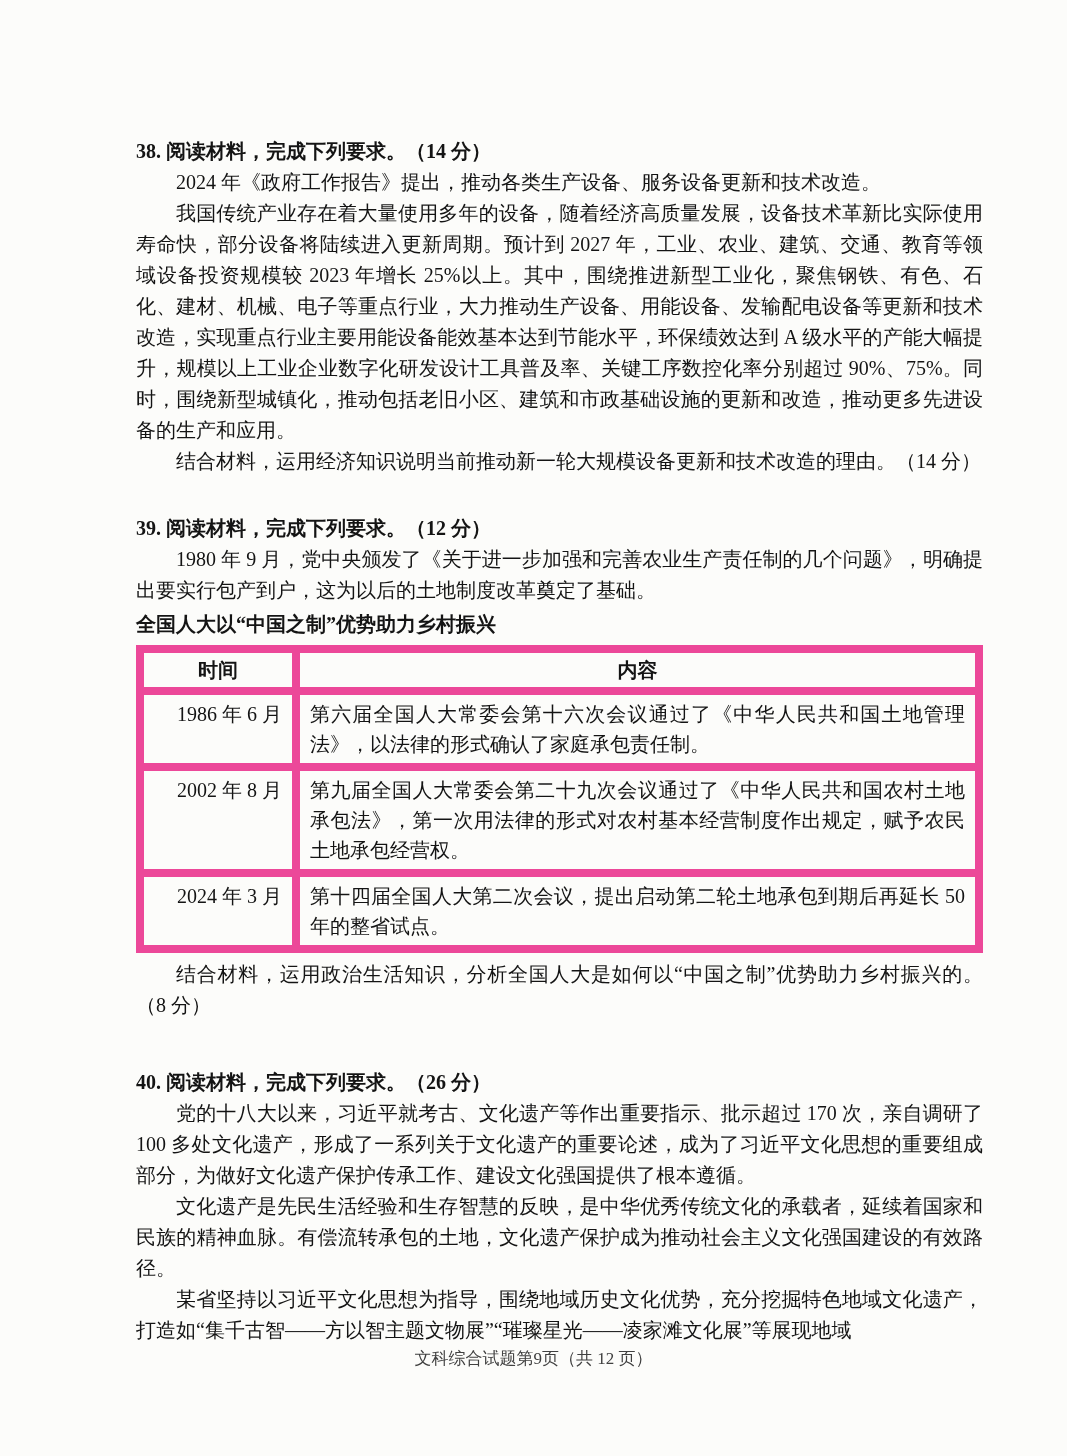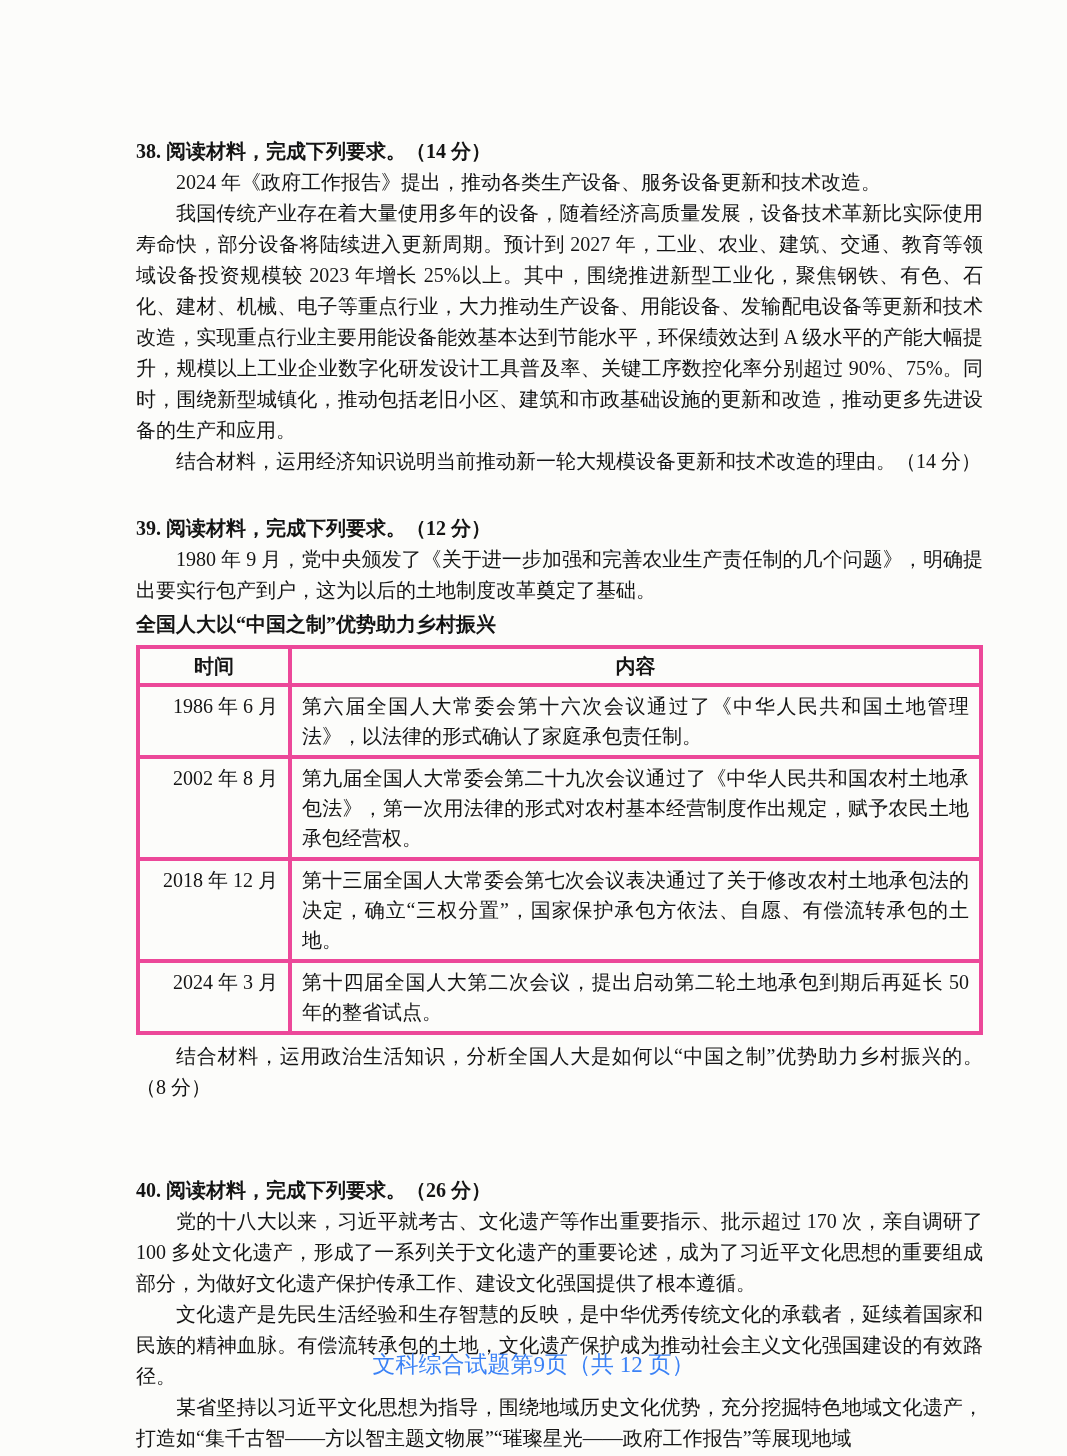--- a/index.html
+++ b/index.html
@@ -18,34 +18,34 @@
     font-size: 20px;
     line-height: 31px;
     color: #141414;
     overflow: hidden;
   }
   p { margin: 0; text-align: justify; }
   .q-head { font-weight: bold; }
   .indent { text-indent: 2em; }
   .section { margin: 0; }
   .sec-39 { margin-top: 36px; }
-  .sec-40 { margin-top: 72px; }
+  .sec-40 { margin-top: 46px; }
   .table-title {
     text-align: left;
     font-weight: bold;
     margin-top: 3px;
     text-indent: 0;
   }
   table.npc {
     width: 100%;
     border-collapse: collapse;
     margin: 5px 0 6px 0;
   }
   table.npc th, table.npc td {
-    border: 4px solid #ec4899;
+    border: 8px solid #ec4899;
     padding: 4px 10px;
     font-size: 20px;
     line-height: 30px;
   }
   table.npc th {
     text-align: center;
     font-weight: bold;
     padding: 2px 6px;
   }
   td.t-date {
@@ -53,24 +53,24 @@
     vertical-align: top;
     white-space: nowrap;
     text-align: right;
     padding-left: 14px;
   }
   td.t-content { text-align: justify; }
   .footer {
     position: absolute;
     left: 0;
     right: 0;
-    bottom: 76px;
+    bottom: 82px;
     text-align: center;
-    font-size: 23px;
-    color: #3b82f6;
+    font-size: 17px;
+    color: #404040;
   }
 </style>
 </head>
 <body>
 
 <div class="page">
 
   <section class="section sec-38">
     <p class="q-head">38. 阅读材料，完成下列要求。（14 分）</p>
     <p class="indent">2024 年《政府工作报告》提出，推动各类生产设备、服务设备更新和技术改造。</p>
@@ -93,35 +93,31 @@
       <tbody>
         <tr>
           <td class="t-date">1986 年 6 月</td>
           <td class="t-content">第六届全国人大常委会第十六次会议通过了《中华人民共和国土地管理法》，以法律的形式确认了家庭承包责任制。</td>
         </tr>
         <tr>
           <td class="t-date">2002 年 8 月</td>
           <td class="t-content">第九届全国人大常委会第二十九次会议通过了《中华人民共和国农村土地承包法》，第一次用法律的形式对农村基本经营制度作出规定，赋予农民土地承包经营权。</td>
         </tr>
         <tr>
-          <td class="t-date">2018 年 12 月</td>
-          <td class="t-content">第十三届全国人大常委会第七次会议表决通过了关于修改农村土地承包法的决定，确立“三权分置”，国家保护承包方依法、自愿、有偿流转承包的土地。</td>
-        </tr>
-        <tr>
           <td class="t-date">2024 年 3 月</td>
           <td class="t-content">第十四届全国人大第二次会议，提出启动第二轮土地承包到期后再延长 50 年的整省试点。</td>
         </tr>
       </tbody>
     </table>
 
     <p class="indent">结合材料，运用政治生活知识，分析全国人大是如何以“中国之制”优势助力乡村振兴的。（8 分）</p>
   </section>
 
   <section class="section sec-40">
     <p class="q-head">40. 阅读材料，完成下列要求。（26 分）</p>
     <p class="indent">党的十八大以来，习近平就考古、文化遗产等作出重要指示、批示超过 170 次，亲自调研了 100 多处文化遗产，形成了一系列关于文化遗产的重要论述，成为了习近平文化思想的重要组成部分，为做好文化遗产保护传承工作、建设文化强国提供了根本遵循。</p>
     <p class="indent">文化遗产是先民生活经验和生存智慧的反映，是中华优秀传统文化的承载者，延续着国家和民族的精神血脉。有偿流转承包的土地，文化遗产保护成为推动社会主义文化强国建设的有效路径。</p>
-    <p class="indent">某省坚持以习近平文化思想为指导，围绕地域历史文化优势，充分挖掘特色地域文化遗产，打造如“集千古智——方以智主题文物展”“璀璨星光——政府工作报告”等展现地域</p>
+    <p class="indent">某省坚持以习近平文化思想为指导，围绕地域历史文化优势，充分挖掘特色地域文化遗产，打造如“集千古智——方以智主题文物展”“璀璨星光——凌家滩文化展”等展现地域</p>
   </section>
 
   <div class="footer">文科综合试题第9页（共 12 页）</div>
 
 </div>
 
 </body></html>

